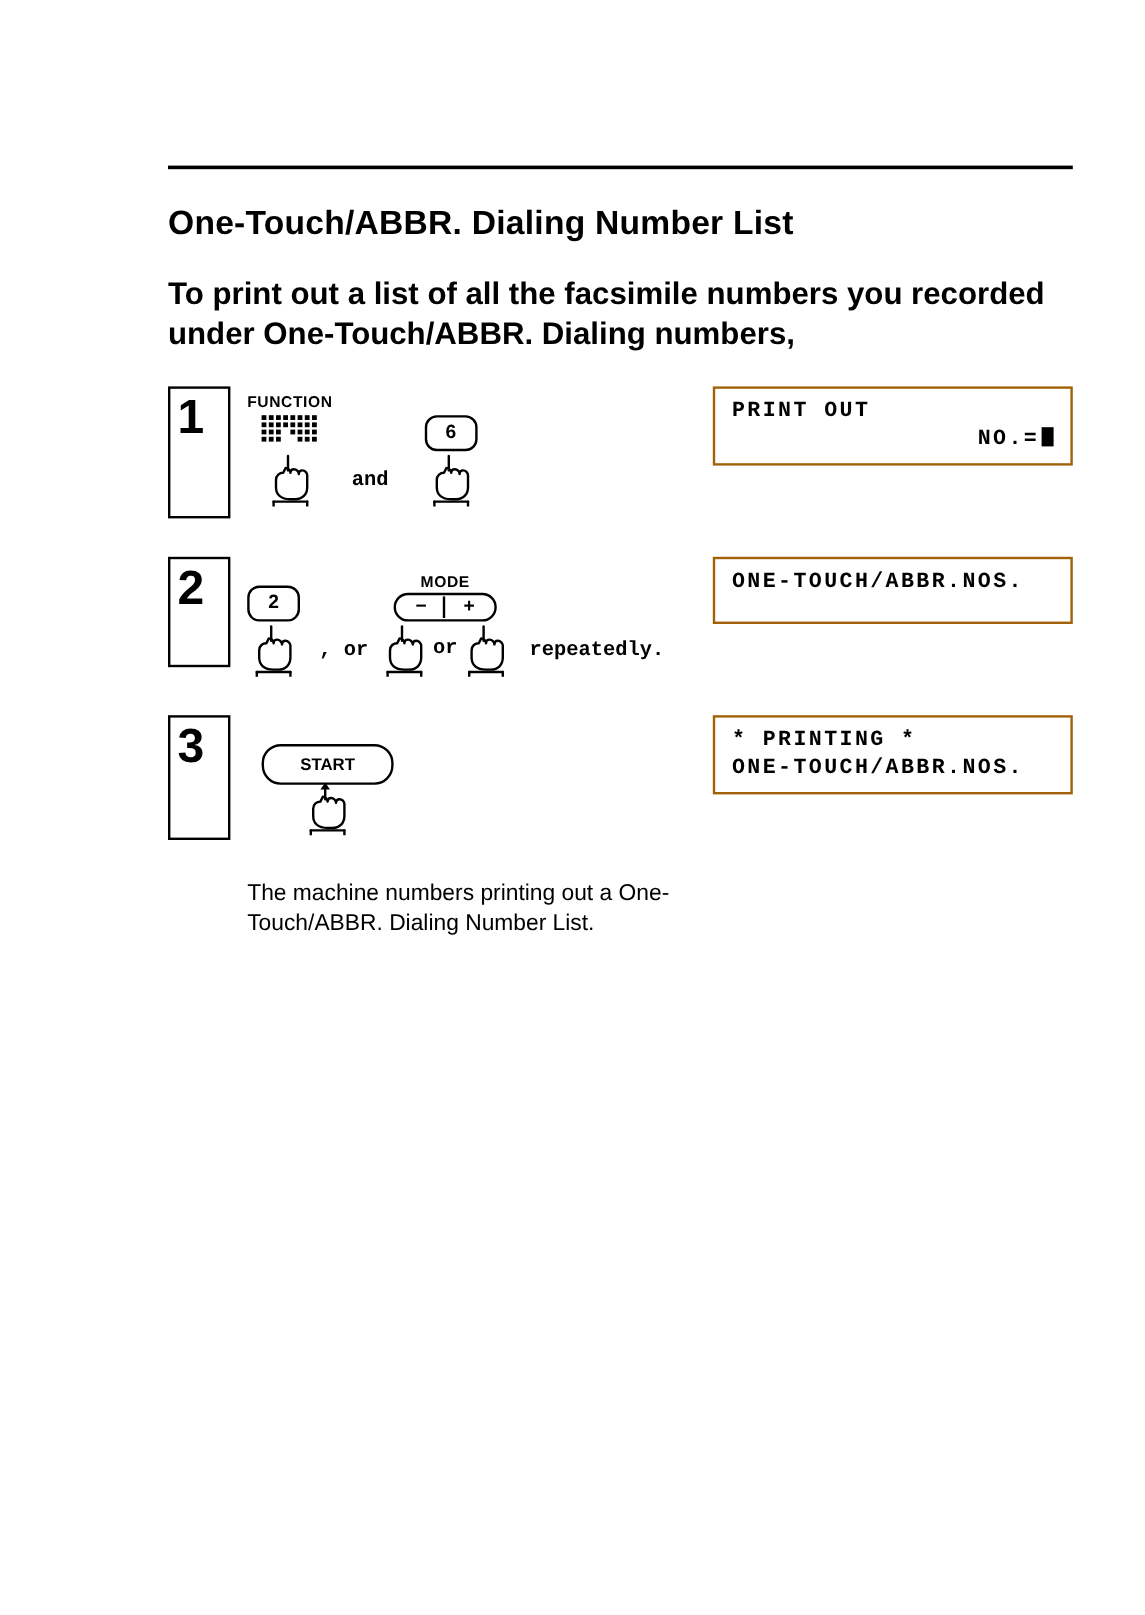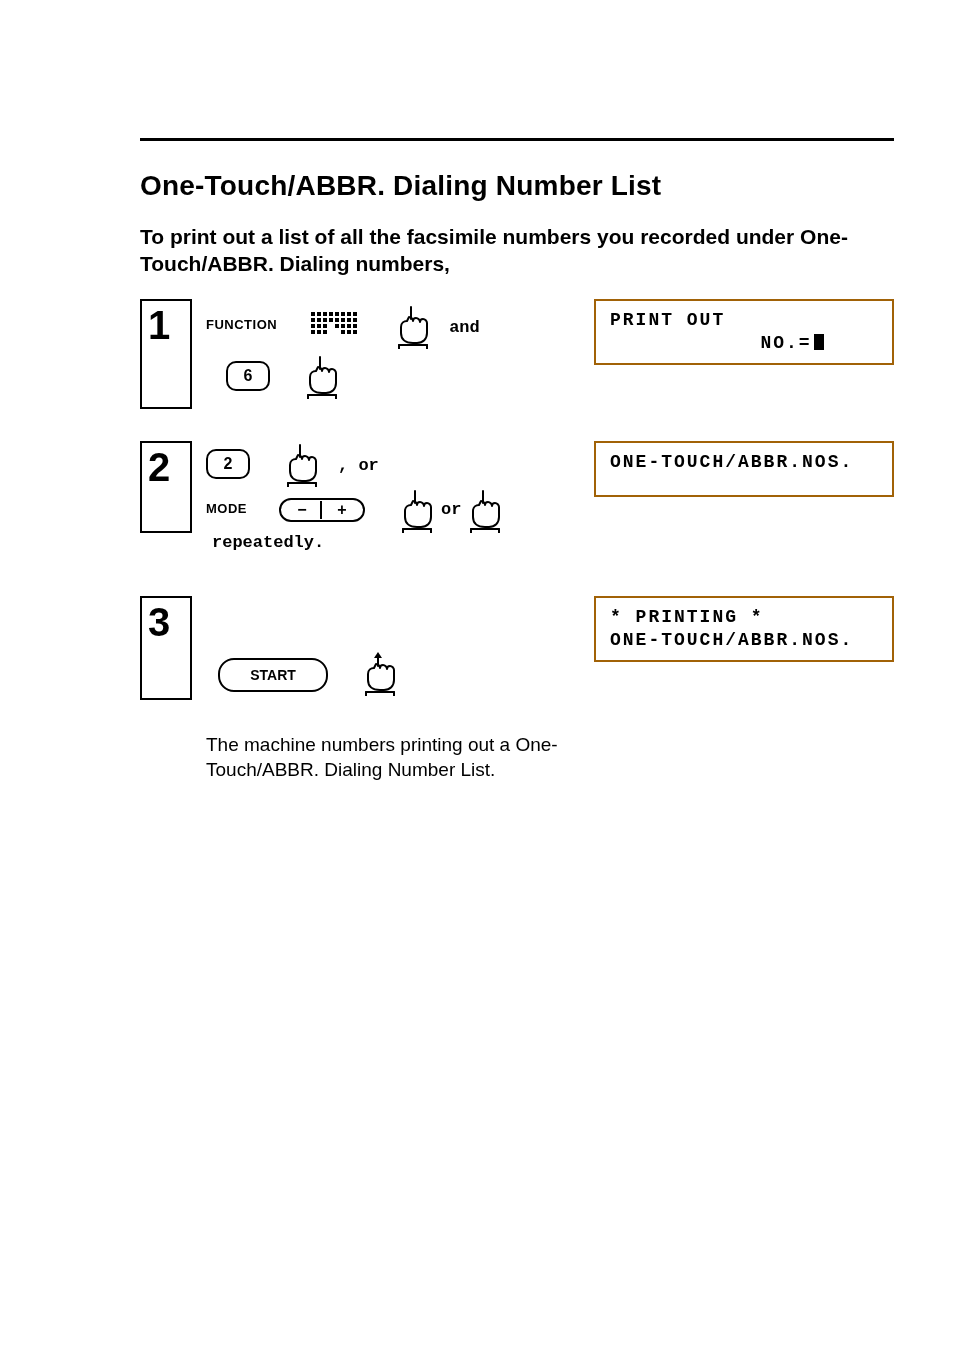--- a/index.html
+++ b/index.html
@@ -25,21 +25,21 @@
     border-top: 3px solid #000;
   }
   .title {
     font-size: 28px;
     font-weight: 700;
     margin-top: 30px;
     margin-bottom: 6px;
     letter-spacing: 0.2px;
   }
   .intro {
-    font-size: 21px;
+    font-size: 26px;
     font-weight: 600;
     line-height: 1.3;
     max-width: 760px;
   }
   .step-row {
     display: flex;
     align-items: flex-start;
     margin-bottom: 32px;
   }
   .step-num {
@@ -58,23 +58,23 @@
   .step-num.tall { height: 104px; }
   .actions {
     flex: 1 1 auto;
     display: flex;
     align-items: flex-end;
     flex-wrap: wrap;
     min-height: 100px;
   }
   .btn-group {
     display: flex;
+    flex-direction: column;
     align-items: center;
     margin-right: 10px;
-    gap: 32px;
   }
   .btn-label {
     font-size: 13px;
     font-weight: 900;
     margin-bottom: 2px;
     letter-spacing: 0.5px;
   }
   .key {
     border: 2px solid #000;
     border-radius: 10px;
@@ -137,21 +137,21 @@
     box-sizing: border-box;
     font-family: "Courier New", monospace;
     font-size: 18px;
     font-weight: 700;
     letter-spacing: 2px;
     margin-left: auto;
     flex: 0 0 auto;
     line-height: 1.3;
   }
   .display-box .l2 {
-    text-align: center;
+    text-align: right;
     padding-left: 96px;
   }
   .cursor-block {
     display:inline-block;
     width: 10px;
     height: 16px;
     background:#000;
     vertical-align: -2px;
     margin-left:2px;
   }

